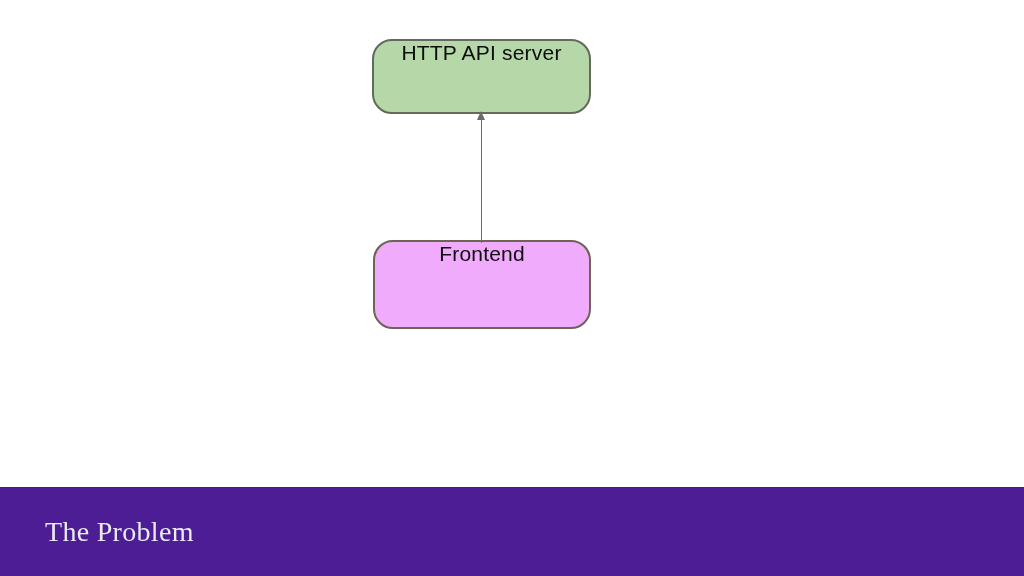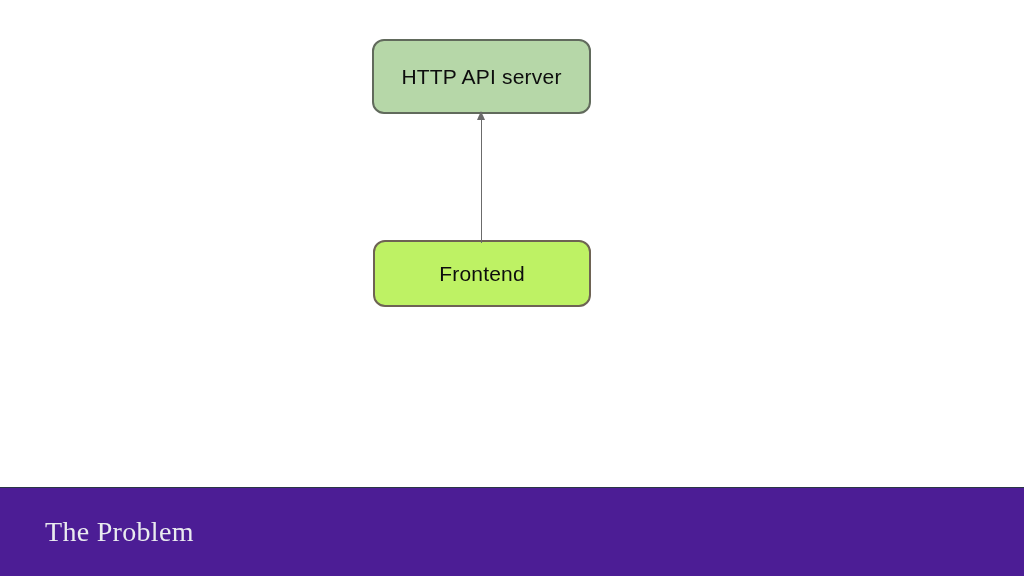--- a/index.html
+++ b/index.html
@@ -10,45 +10,45 @@
     overflow: hidden;
   }
   .slide {
     position: relative;
     width: 1024px;
     height: 576px;
     background: #ffffff;
   }
   .node {
     position: absolute;
-    border-radius: 12px;
+    border-radius: 20px;
     display: flex;
-    align-items: center;
+    align-items: flex-start;
     justify-content: center;
     z-index: 1;
   }
   .node span {
     font-size: 21px;
     color: #0d0d0d;
     letter-spacing: 0.2px;
   }
   .node-api {
     left: 372px;
     top: 39px;
     width: 219px;
     height: 75px;
     background: #b6d7a8;
     border: 2px solid #616a5c;
   }
   .node-frontend {
     left: 373px;
     top: 240px;
     width: 218px;
-    height: 67px;
-    background: #bef264;
+    height: 89px;
+    background: #f0abfc;
     border: 2px solid #6e6354;
   }
   .connector {
     position: absolute;
     left: 476px;
     top: 111px;
     width: 11px;
     height: 132px;
     z-index: 2;
   }

